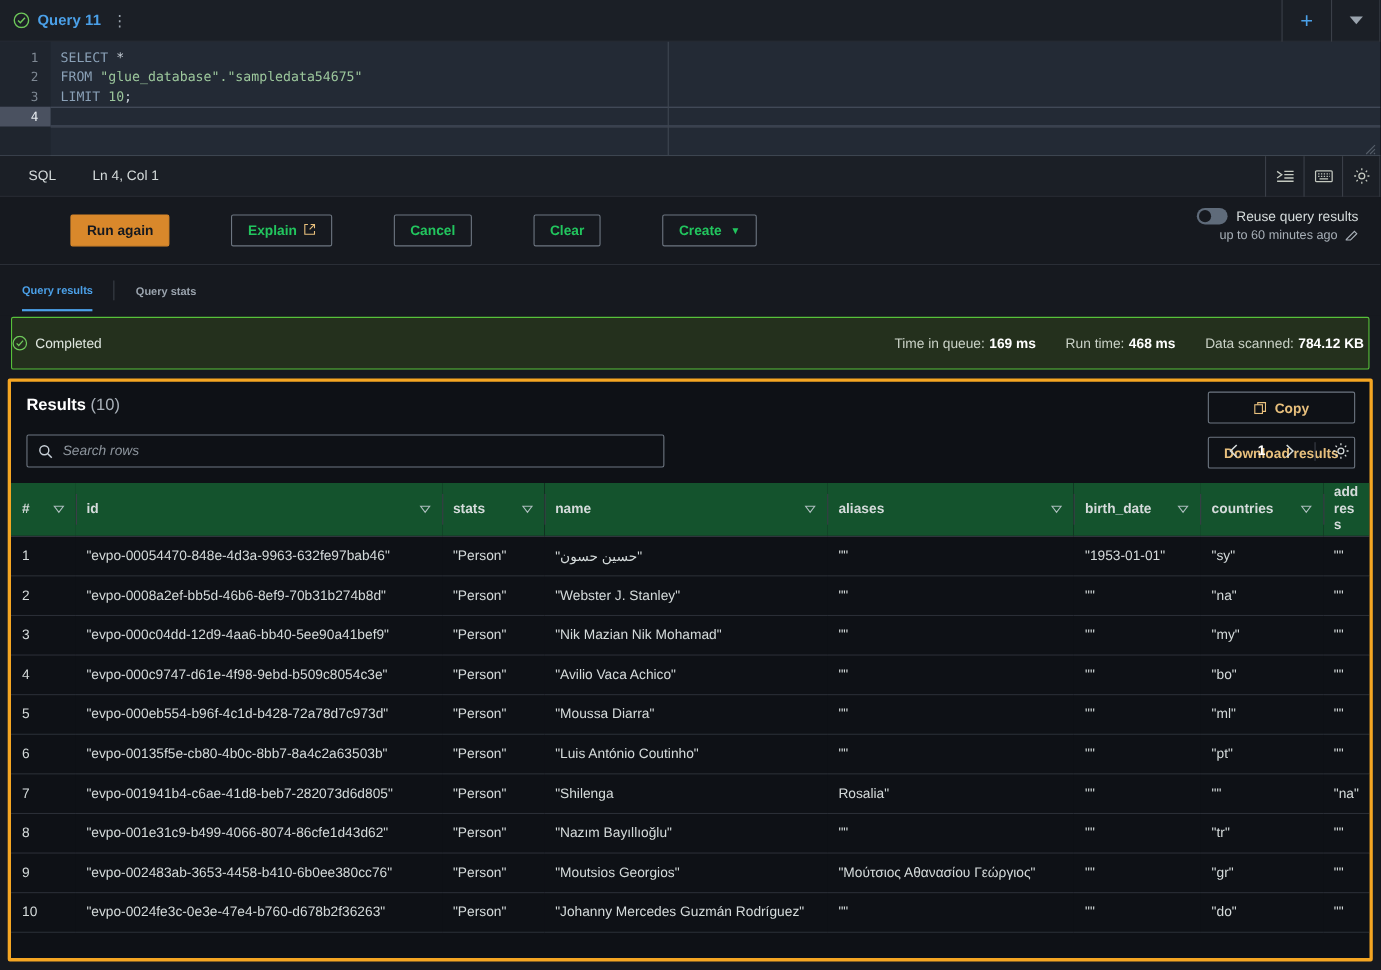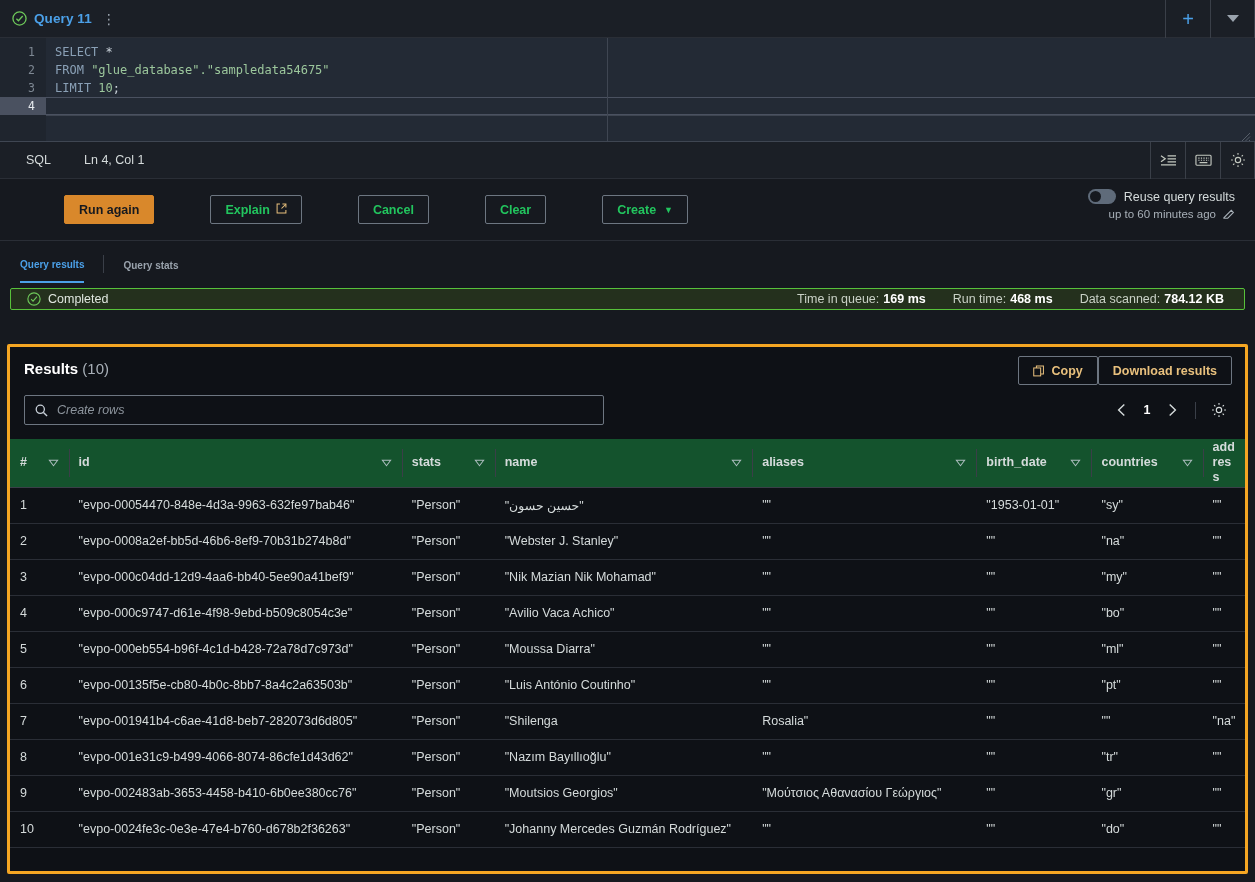--- a/index.html
+++ b/index.html
@@ -105,37 +105,37 @@
   .pencil { width: 13px; height: 13px; }
 
   
   .rtabs { height: 46px; display: flex; align-items: center; padding: 0 20px; background:#16191f; }
   .rtab { font-size: 10px; font-weight: bold; color: #9aa3ad; cursor: pointer; padding: 13px 0 11px 0; }
   .rtab.active { color: #4ba0e8; border-bottom: 2.5px solid #4ba0e8; }
   .rtab-sep { width: 1px; height: 18px; background: #3a3f48; margin: 0 19px; }
 
   
   .banner {
-    margin: 1px 10px 0 10px; height: 22px; background: #24301d; border: 1px solid #57c13a;
-    display: flex; align-items: center; padding: 0 16px; border-radius: 2px;
+    margin: 1px 10px 0 10px; height: 48px; background: #24301d; border: 1px solid #57c13a;
+    display: flex; align-items: center; padding: 0 0; border-radius: 2px;
   }
   .banner-left { display: flex; align-items: center; gap: 7px; font-size: 12.5px; color: #dfe6df; }
   .banner-right { margin-left: auto; display: flex; gap: 27px; font-size: 12.5px; padding-right: 4px;}
   .bstat-label { color: #c9d1c6; }
   .bstat-val { color: #ffffff; font-weight: bold; margin-left: 4px; }
 
   
   .results {
     position: absolute; left: 7px; right: 7px; top: 344px; bottom: 8px;
     border: 3px solid #f5a623; background: #0e1116; border-radius: 2px; overflow: hidden;
   }
   .res-head { position: relative; height: 48px; }
   .res-title { position: absolute; left: 14px; top: 13px; font-size: 15px; font-weight: bold; color: #ffffff; }
   .res-count { font-weight: normal; color: #a8b0b8; }
-  .res-actions { position: absolute; right: 13px; top: 9px; display: flex; gap: 0; }
+  .res-actions { position: absolute; right: 13px; top: 9px; display: flex; gap: 12px; flex-direction: column; }
   .res-btn {
     height: 29px; border: 1px solid #6d7681; border-radius: 2px; color: #e8c07d;
     font-size: 12.5px; font-weight: bold; display: inline-flex; align-items: center;
     justify-content: center; padding: 0 14px; cursor: pointer; gap: 7px; background: transparent;
   }
   .search-wrap { position: absolute; left: 14px; top: 48px; width: 580px; height: 30px; }
   .search-box {
     width: 100%; height: 30px; border: 1px solid #6d7681; border-radius: 2px;
     background: transparent; display: flex; align-items: center; padding: 0 10px; gap: 9px;
   }
@@ -331,21 +331,21 @@
       </div>
 
       <div class="search-wrap">
         <div class="search-box">
           <span>
             <svg width="13" height="13" viewBox="0 0 14 14" style="display:block">
                 <circle cx="5.7" cy="5.7" r="4.4" fill="none" stroke="#c9d1d9" stroke-width="1.4"></circle>
                 <path d="M9.1 9.1L13 13" stroke="#c9d1d9" stroke-width="1.5"></path>
               </svg>
           </span>
-          <span class="search-ph">Create rows</span>
+          <span class="search-ph">Search rows</span>
         </div>
       </div>
 
       <div class="pager">
         <div class="pg-btn">
           <svg width="12" height="14" viewBox="0 0 12 14">
               <path d="M8.3 1.5L2.6 7l5.7 5.5" fill="none" stroke="#d5dbdb" stroke-width="1.4"></path>
             </svg>
         </div>
         <div class="pg-num">1</div>

